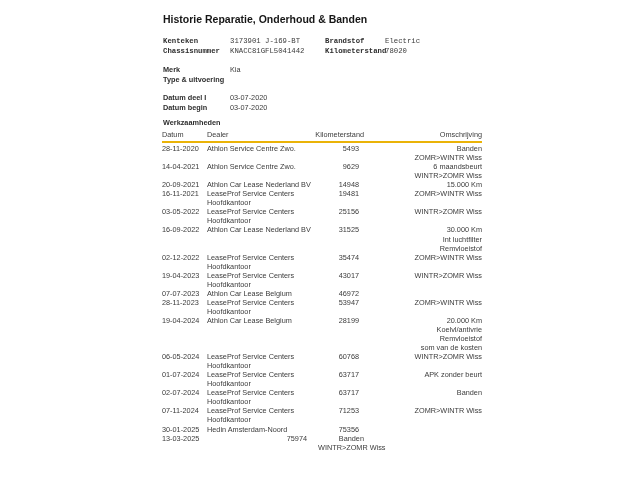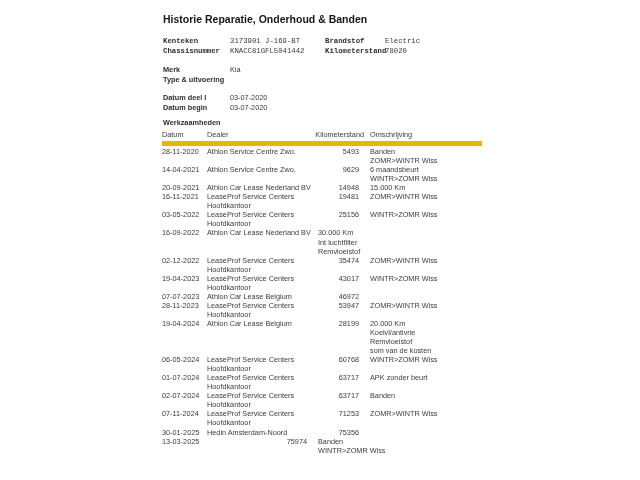--- a/index.html
+++ b/index.html
@@ -68,27 +68,27 @@
     width: 320px;
   }
   .work-row {
     display: grid;
     grid-template-columns: 45px 105px 52px 1fr;
     font-size: 7.3px;
     line-height: 9.05px;
     white-space: nowrap;
   }
   .work-row.thead {
-    border-bottom: 5px solid #eab308;
+    border-bottom: 2px solid #eab308;
     padding-bottom: 2px;
     margin-bottom: 1px;
   }
   .col-km { text-align: right; }
   .cell-km { padding-right: 5px; }
-  .col-desc { padding-left: 6px; }
+  .col-desc { padding-left: 6px; text-align: right; }
 </style>
 </head>
 <body>
 
 <div class="page">
 
   <div class="doc-title">Historie Reparatie, Onderhoud &amp; Banden</div>
 
   <div class="info-grid-1">
     <div class="txt lbl">Kenteken</div>
@@ -176,20 +176,21 @@
     <div class="col-km cell-km">25156</div>
     <div class="col-desc">
             <div>WINTR&gt;ZOMR Wiss</div>
           </div>
   </div>
         <div class="work-row">
     <div>16-09-2022</div>
     <div>
             <div>Athlon Car Lease Nederland BV</div>
           </div>
+    <div class="col-km cell-km">31525</div>
     <div class="col-desc">
             <div>30.000 Km</div>
             <div>Int luchtfilter</div>
             <div>Remvloeistof</div>
           </div>
   </div>
         <div class="work-row">
     <div>02-12-2022</div>
     <div>
             <div>LeaseProf Service Centers</div>

